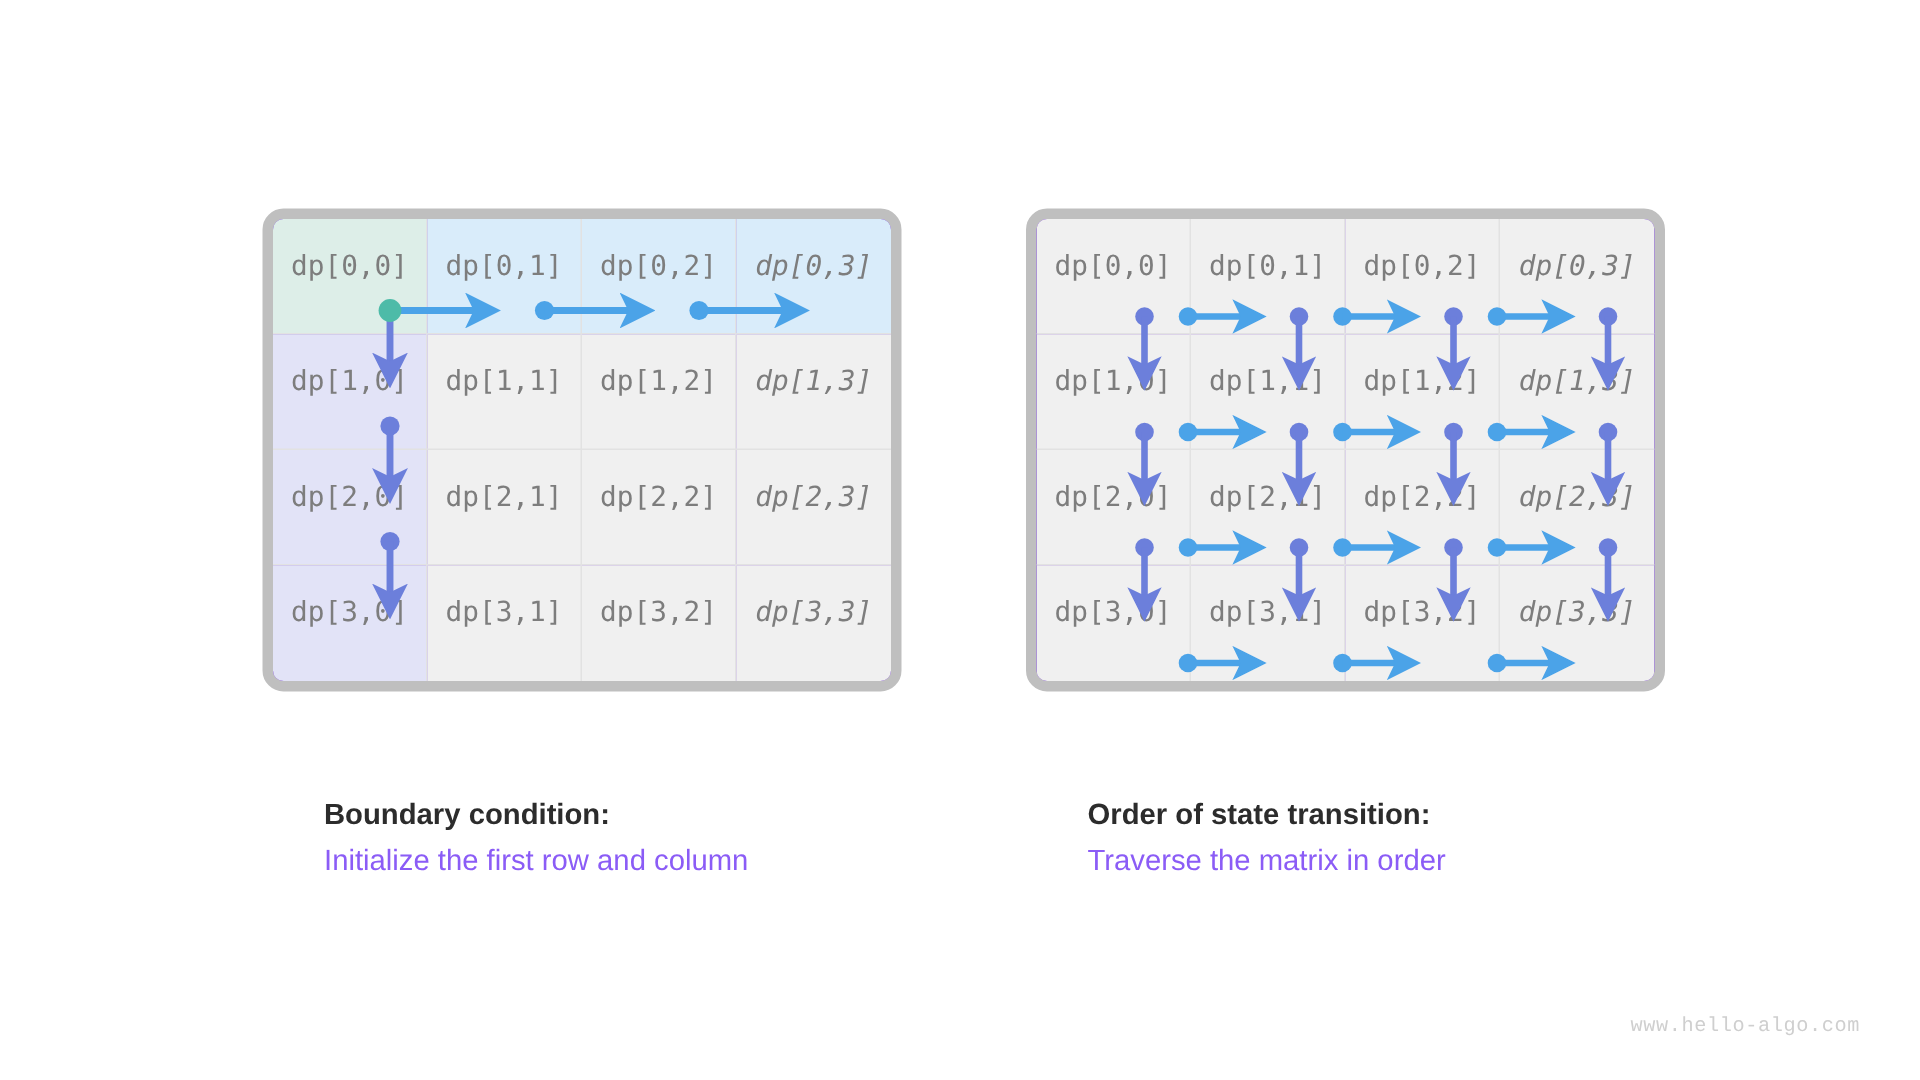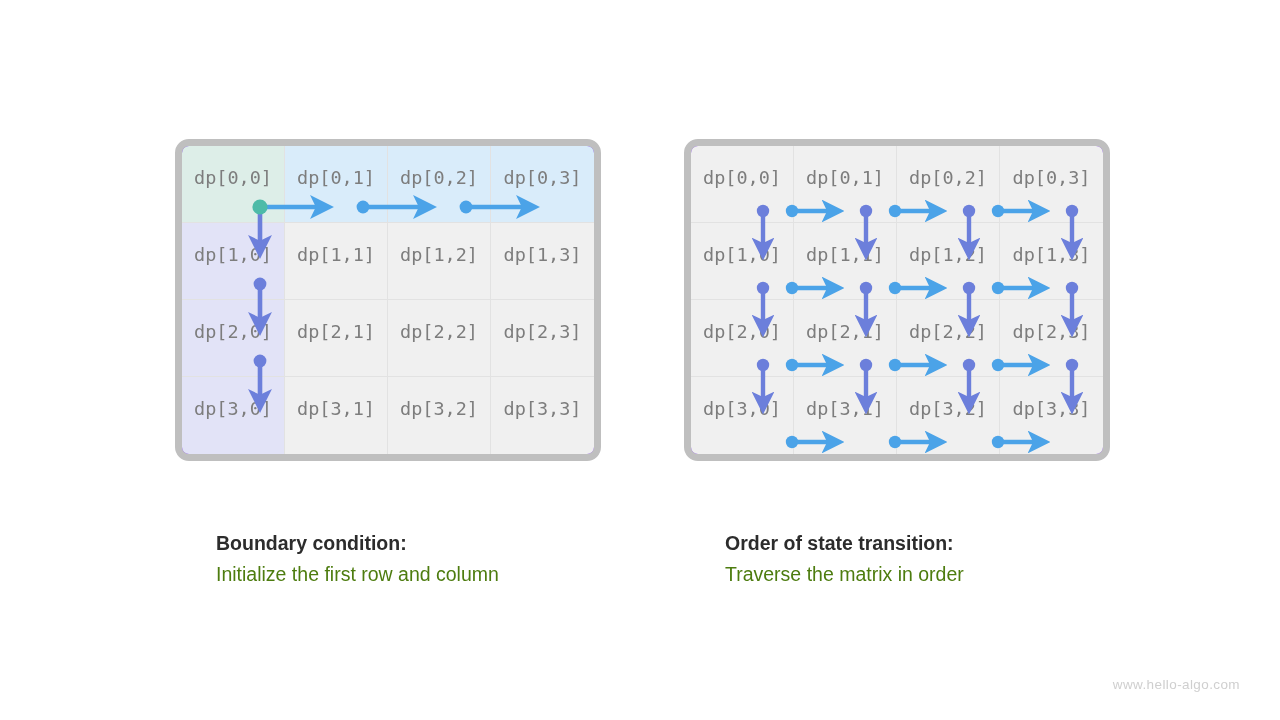--- a/index.html
+++ b/index.html
@@ -45,21 +45,21 @@
   .cell {
     position: relative;
     box-sizing: border-box;
     border-right: 1px solid #e2e2e2;
     border-bottom: 1px solid #e2e2e2;
     display: flex;
     align-items: center;
     justify-content: center;
     background: #f0f0f0;
   }
-  .cell:nth-child(4n) { border-right: none; }
+  .cell:nth-child(4n) { border-right: none; font-style: italic; }
   .cell:nth-child(n+13) { border-bottom: none; text-align: center; }
 
   .cell.fill-green  { background: #ddeee8; }
   .cell.fill-blue   { background: #d9ecfa; }
   .cell.fill-purple { background: #e2e3f7; }
 
   .cell-label {
     font-family: "DejaVu Sans Mono", "Liberation Mono", monospace;
     font-size: 18.5px;
     color: #7d7d7d;
@@ -94,32 +94,32 @@
     font-weight: bold;
     color: #2c2c2c;
     line-height: 30px;
     margin: 0;
     white-space: pre;
   }
   .caption-body {
     font-family: "Liberation Sans", sans-serif;
     font-size: 19.5px;
     font-weight: normal;
-    color: #4d7c0f;
+    color: #8b5cf6;
     line-height: 32px;
     margin: 0;
     white-space: pre;
   }
 
   
   .watermark {
     position: absolute;
     right: 40px;
     bottom: 28px;
-    font-family: Liberation Sans, sans-serif;
+    font-family: Liberation Mono, monospace;
     font-size: 13.5px;
     color: #cfcfcf;
     letter-spacing: 0.4px;
     white-space: pre;
   }
 </style>
 </head>
 <body>
 
 <div class="panel left">

